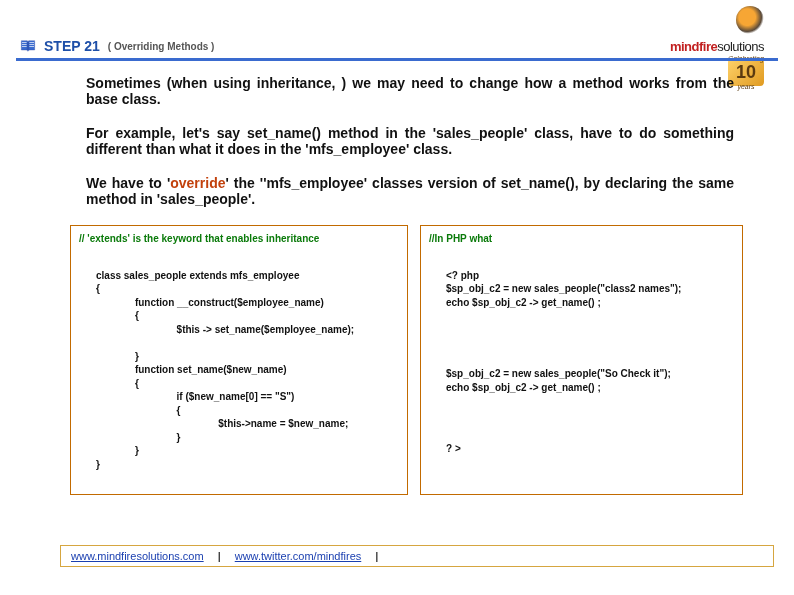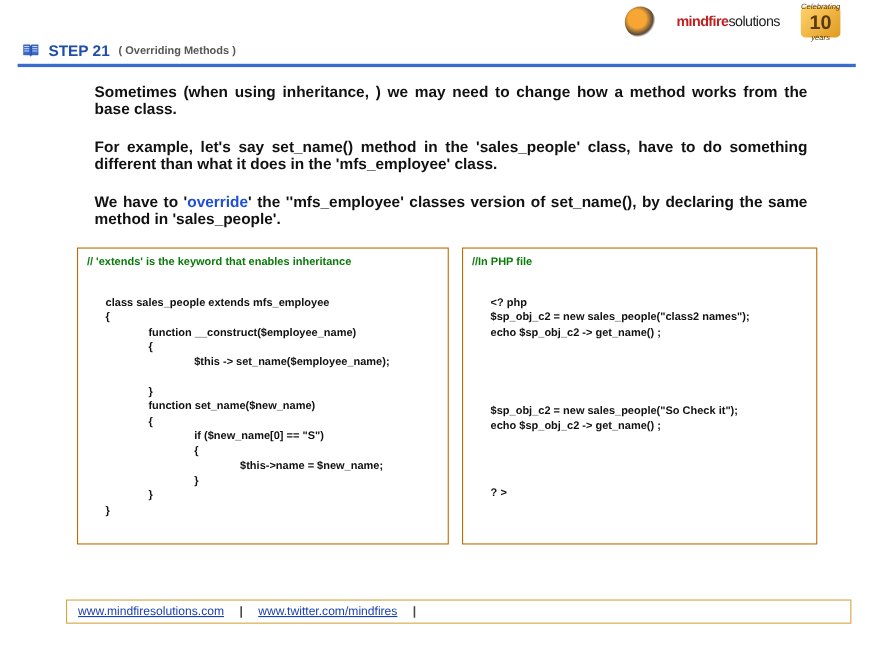--- a/index.html
+++ b/index.html
@@ -15,22 +15,23 @@
     width: 794px;
     height: 595px;
     position: relative;
     box-sizing: border-box;
   }
   .header {
     position: absolute;
     top: 6px;
     right: 30px;
     display: flex;
-    align-items: center;
-    gap: 19px;
+    align-items: flex-end;
+    gap: 4px;
+    flex-direction: column;
   }
   .logo-fig {
     width: 28px;
     height: 28px;
     background: radial-gradient(circle at 40% 40%, #f7a634 35%, #5a4a3a 60%, transparent 70%);
     border-radius: 50%;
   }
   .logo-text {
     font-size: 13px;
     color: #c22020;
@@ -92,21 +93,21 @@
     right: 60px;
     font-size: 14px;
     color: #111;
   }
   .content p {
     margin: 0 0  14px 0;
     text-align: justify;
     font-weight: bold;
   }
   .content p.intro { margin-bottom: 18px; margin-left: 16px; }
-  .overr { color: #1d4ed8; }
+  .overr { color: #c2410c; }
   .boxes {
     display: flex;
     gap: 12px;
     margin-top: 10px;
   }
   .code-box {
     border: 1px solid #c26a00;
     padding: 6px 8px;
     font-size: 10px;
     font-weight: bold;
@@ -197,21 +198,21 @@
               function set_name($new_name)
               { 
                              if ($new_name[0] == "S")
                              {
                                             $this-&gt;name = $new_name;
                              }
               }
 }</pre>
       </div>
       <div class="code-box right">
-        <div class="kw">//In PHP file</div>
+        <div class="kw">//In PHP what</div>
         <div style="height:6px"></div>
         <pre>&lt;? php
 $sp_obj_c2 = new sales_people("class2 names");
 echo $sp_obj_c2 -&gt; get_name() ;</pre>
         <div style="height:24px"></div>
         <pre>$sp_obj_c2 = new sales_people("So Check it");
 echo $sp_obj_c2 -&gt; get_name() ;</pre>
         <div style="height:14px"></div>
         <pre>? &gt;</pre>
       </div>

